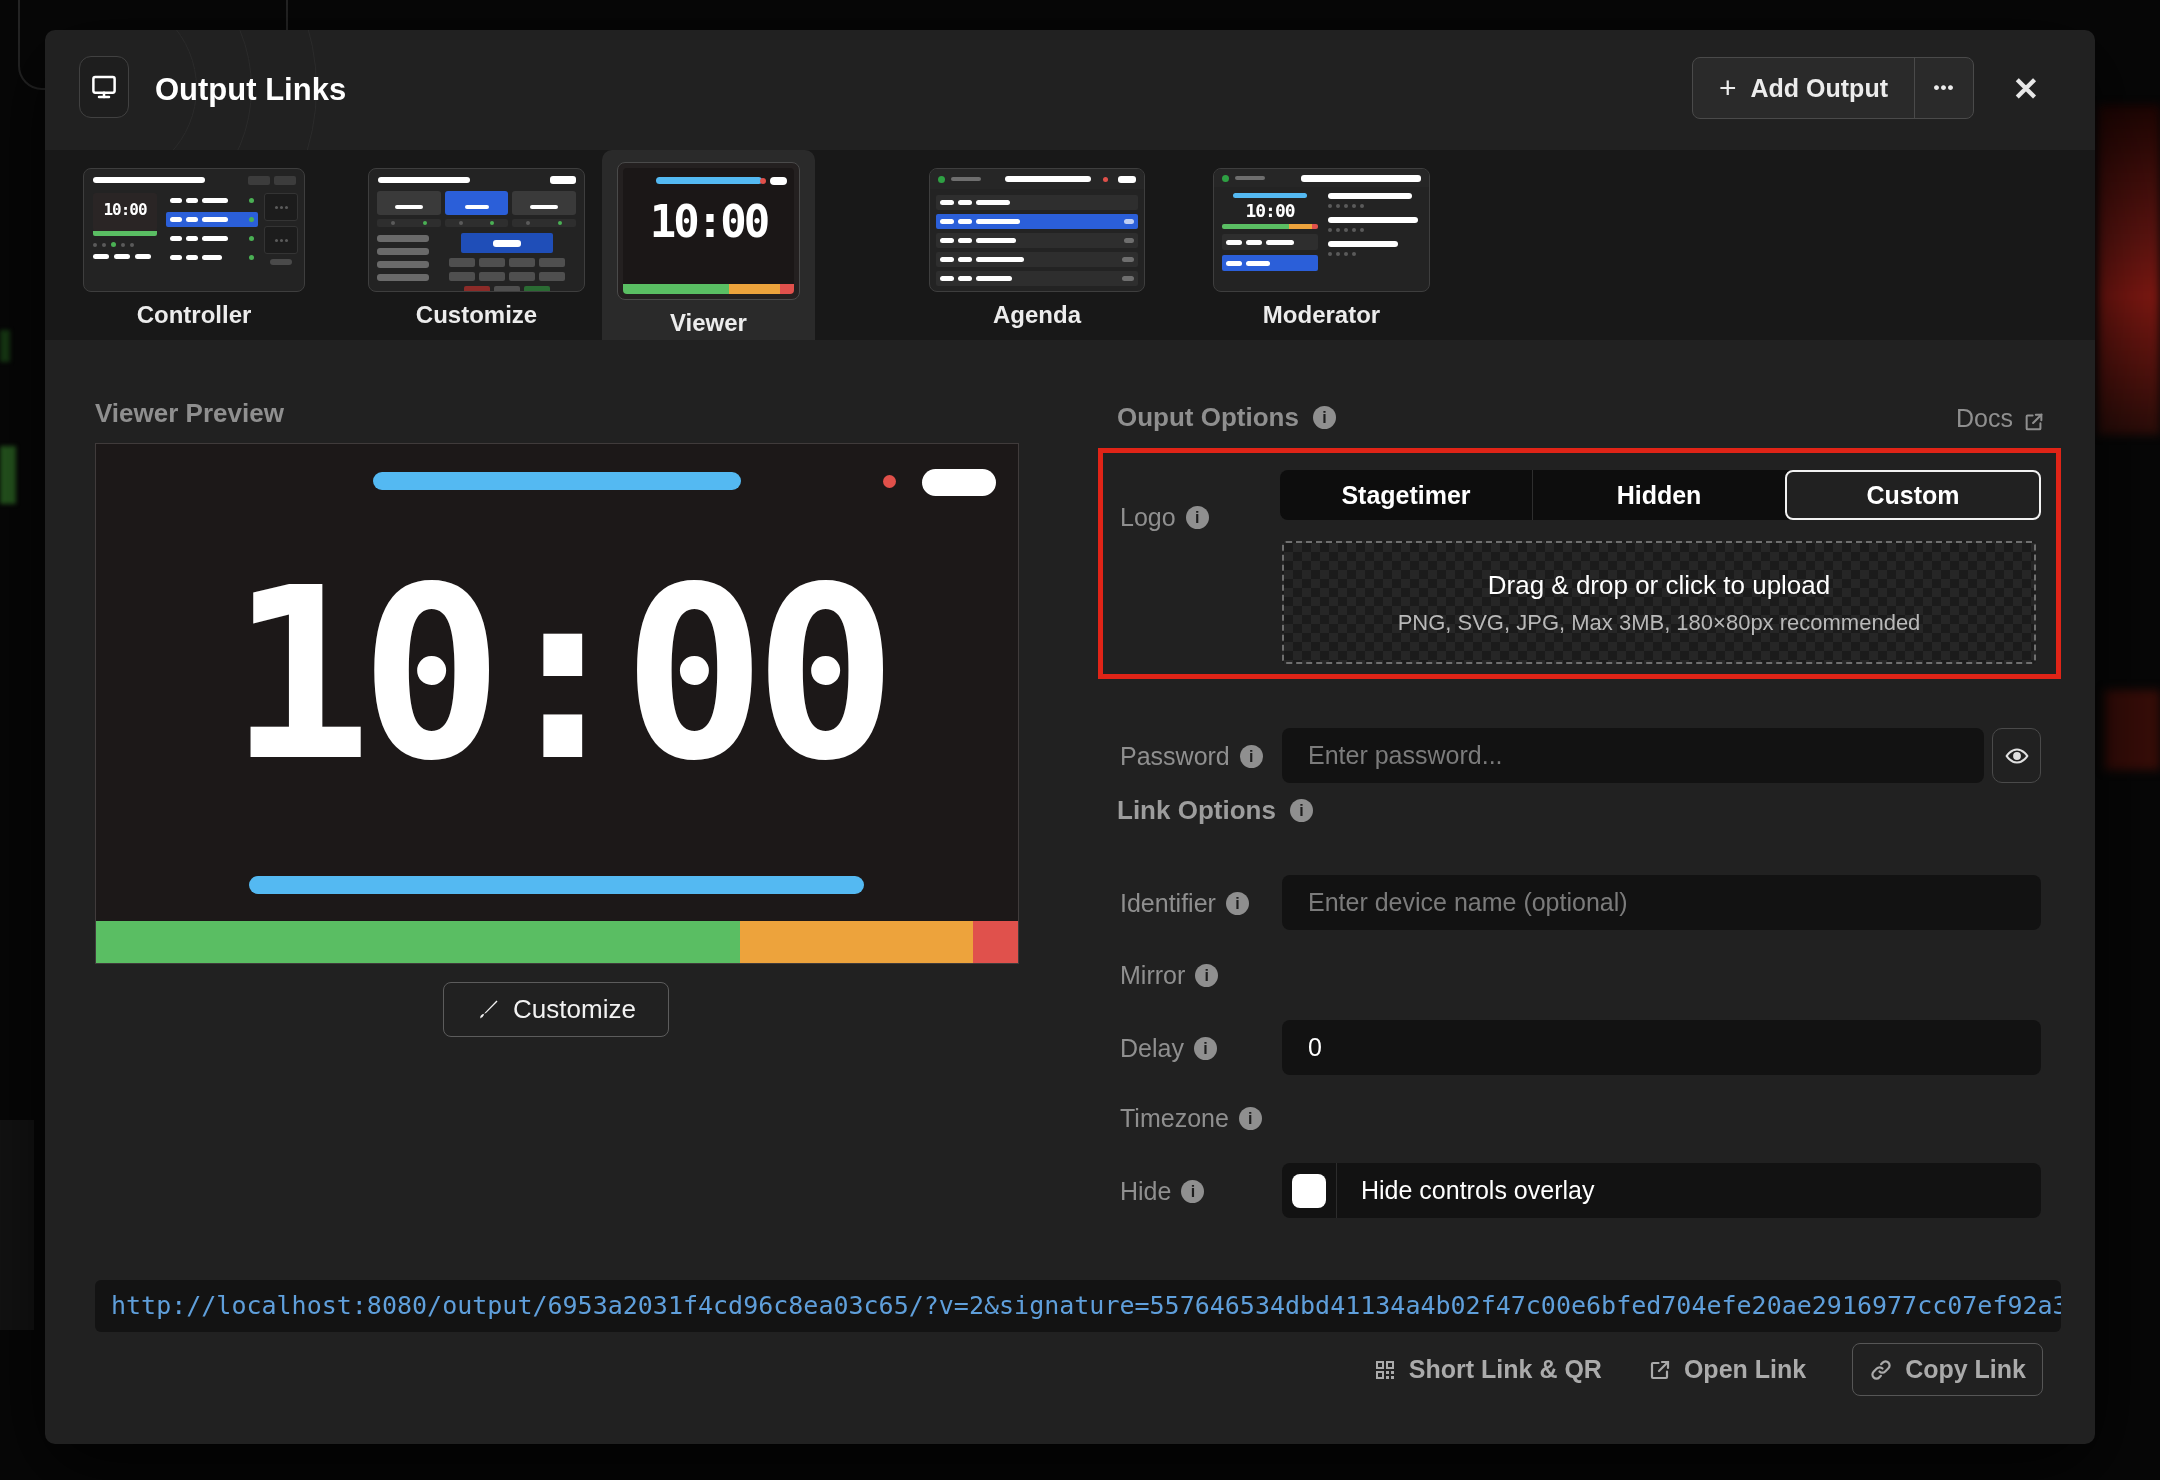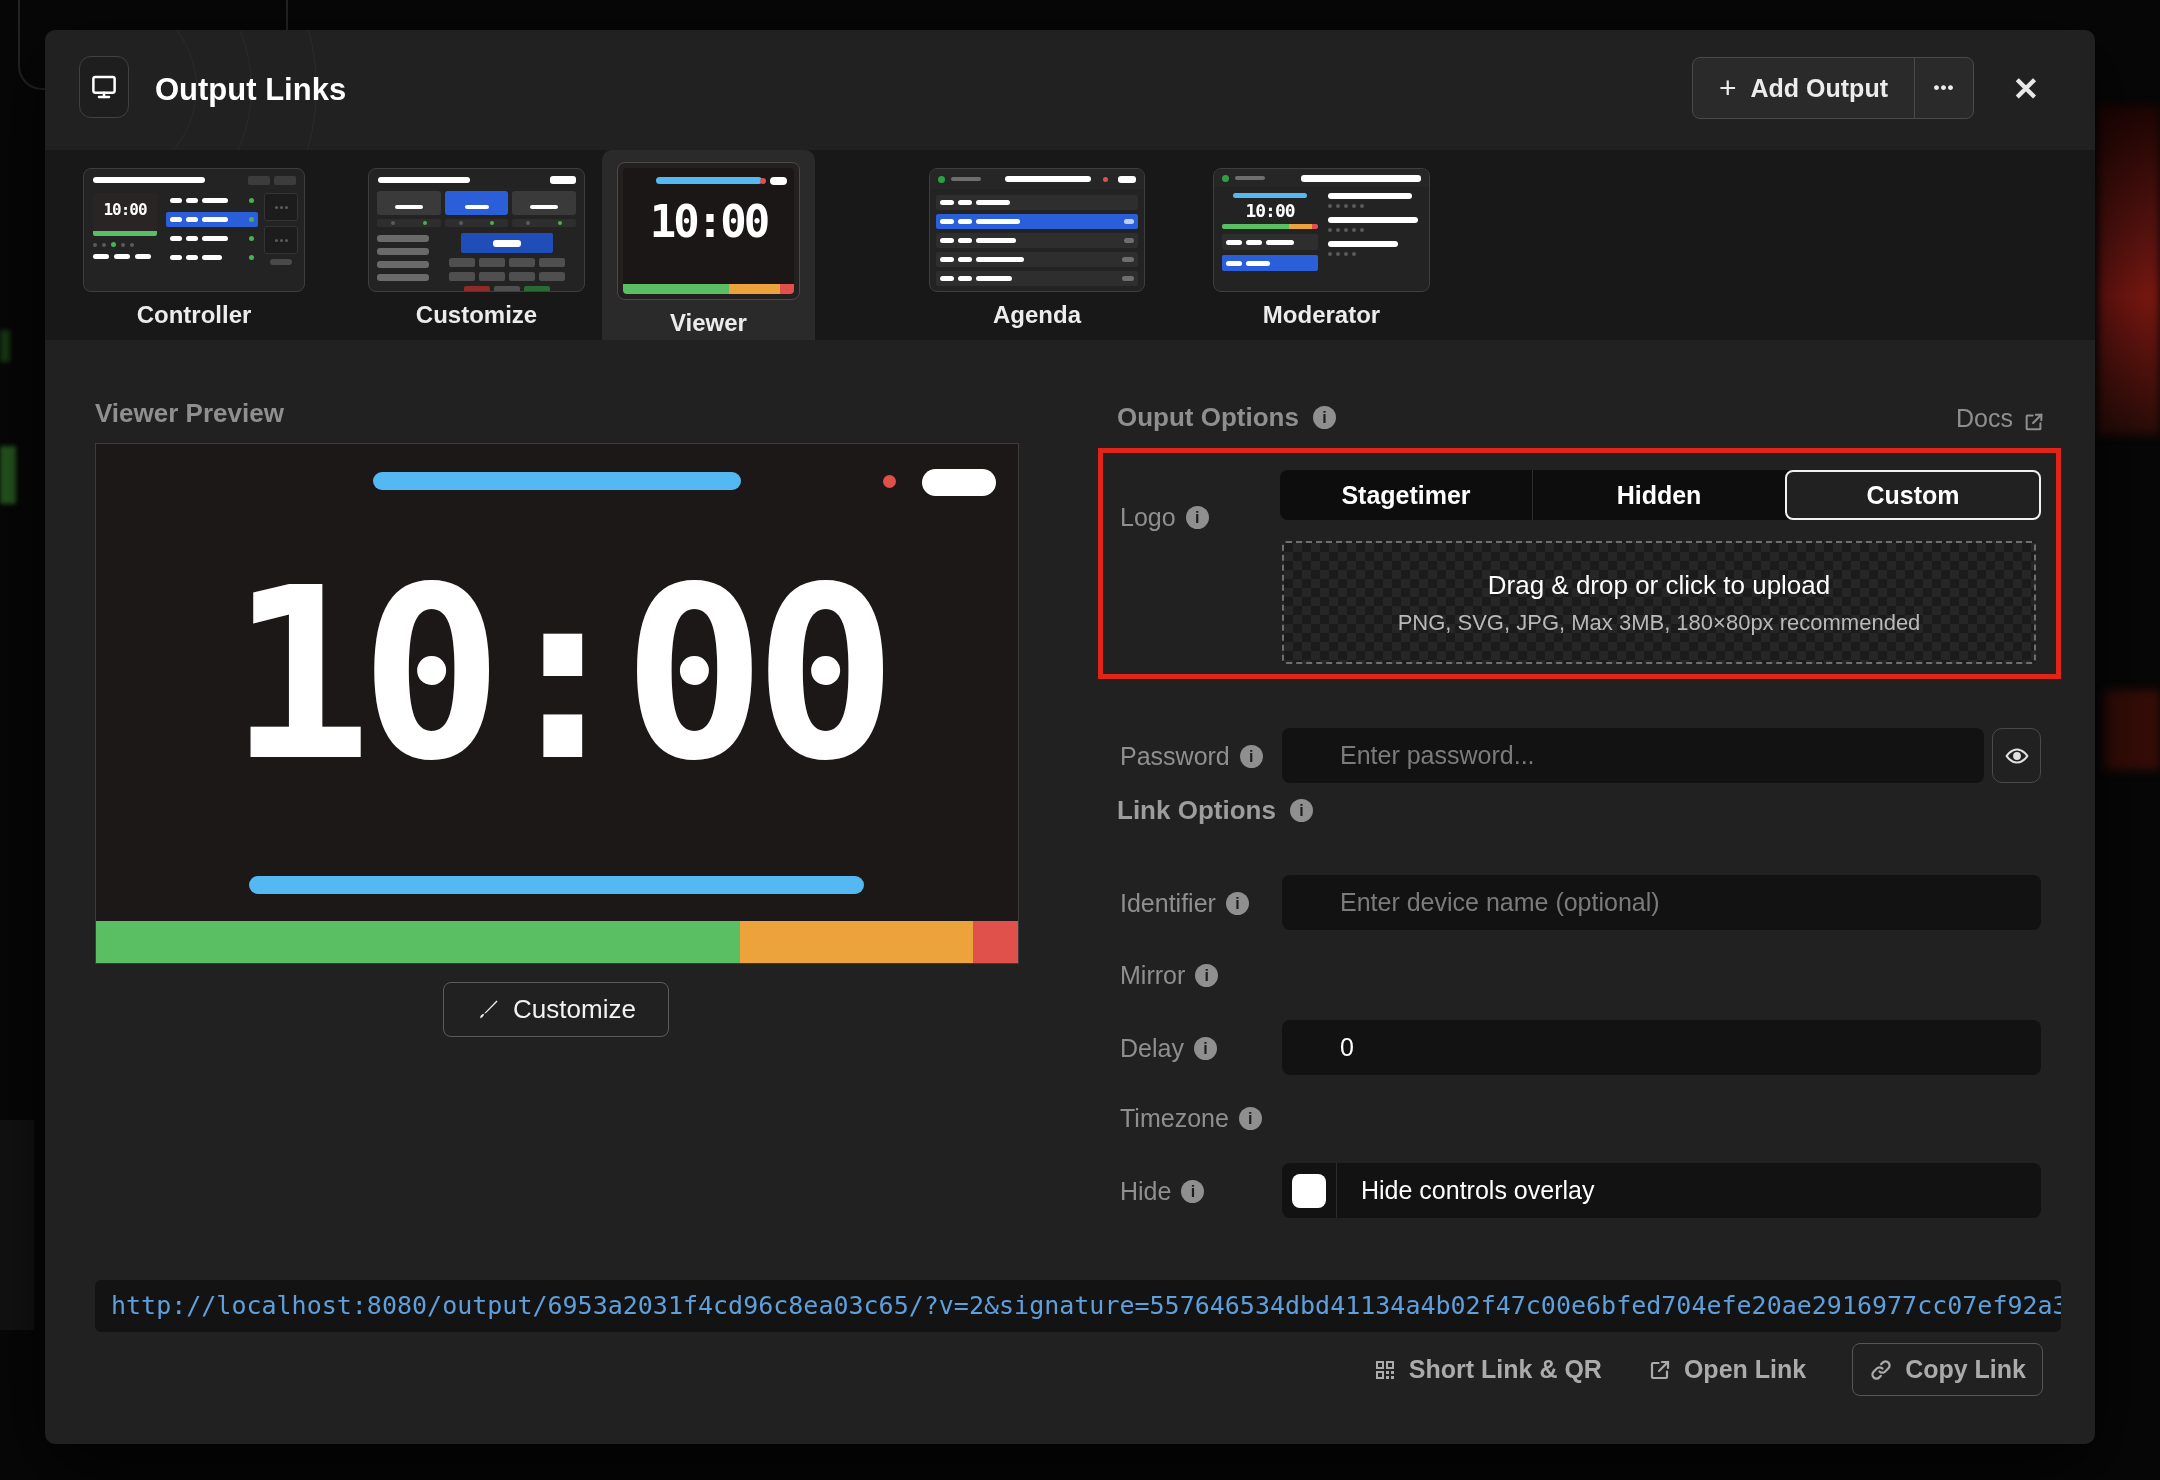--- a/index.html
+++ b/index.html
@@ -167,21 +167,21 @@
   .seg-item.sel { background:#212121; border:2px solid #f2f2f2; border-radius:8px; }
   .dropzone { position:absolute; left:1237px; top:511px; width:754px; height:123px;
     border:2px dashed #6f6f6f; border-radius:4px; display:flex; flex-direction:column;
     align-items:center; justify-content:center; gap:9px; cursor:pointer;
     background-image:repeating-conic-gradient(#262626 0% 25%, #1b1b1b 0% 50%); background-size:18px 18px; }
   .dz-title { font-size:26px; color:#fff; }
   .dz-sub { font-size:22px; color:#b9b9b9; }
 
   .field { position:absolute; background:#121212; border-radius:8px; }
   .txt { width:100%; height:100%; background:transparent; border:none; outline:none;
-    color:#fff; font-size:25px; padding:0 26px; font-family:"Liberation Sans",sans-serif;margin-left:32px; }
+    color:#fff; font-size:25px; padding:0 26px; font-family:"Liberation Sans",sans-serif; }
   .txt::placeholder { color:#7b7b7b; }
   .pw-field { left:1237px; top:698px; width:702px; height:55px; }
   .eye-btn { position:absolute; left:1947px; top:698px; width:49px; height:55px;
     border:1px solid #4a4a4a; border-radius:10px; display:flex; align-items:center; justify-content:center; cursor:pointer; }
   .link-head { position:absolute; left:1072px; top:765px; display:flex; align-items:center; gap:14px;
     font-size:26px; font-weight:bold; color:#9d9d9d; }
   .identifier-field { left:1237px; top:845px; width:759px; height:55px; }
   .mirror-field { left:1237px; top:917px; width:759px; height:55px; cursor:pointer; }
   .delay-field { left:1237px; top:990px; width:759px; height:55px; }
   .tz-field { left:1237px; top:1060px; width:759px; height:55px; cursor:pointer; }

